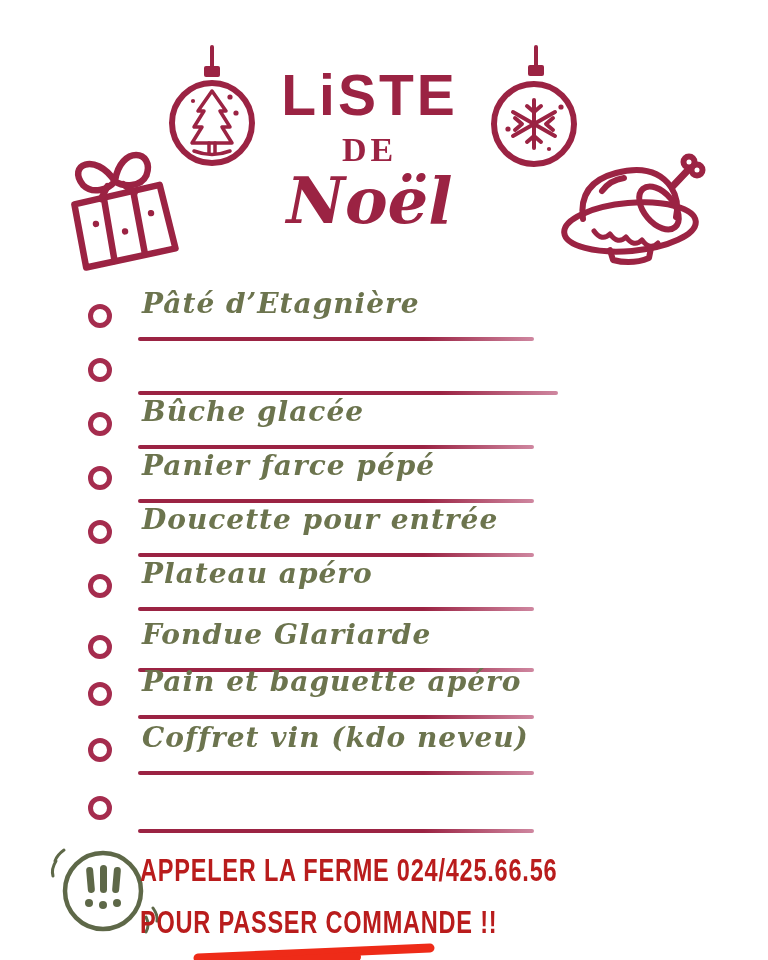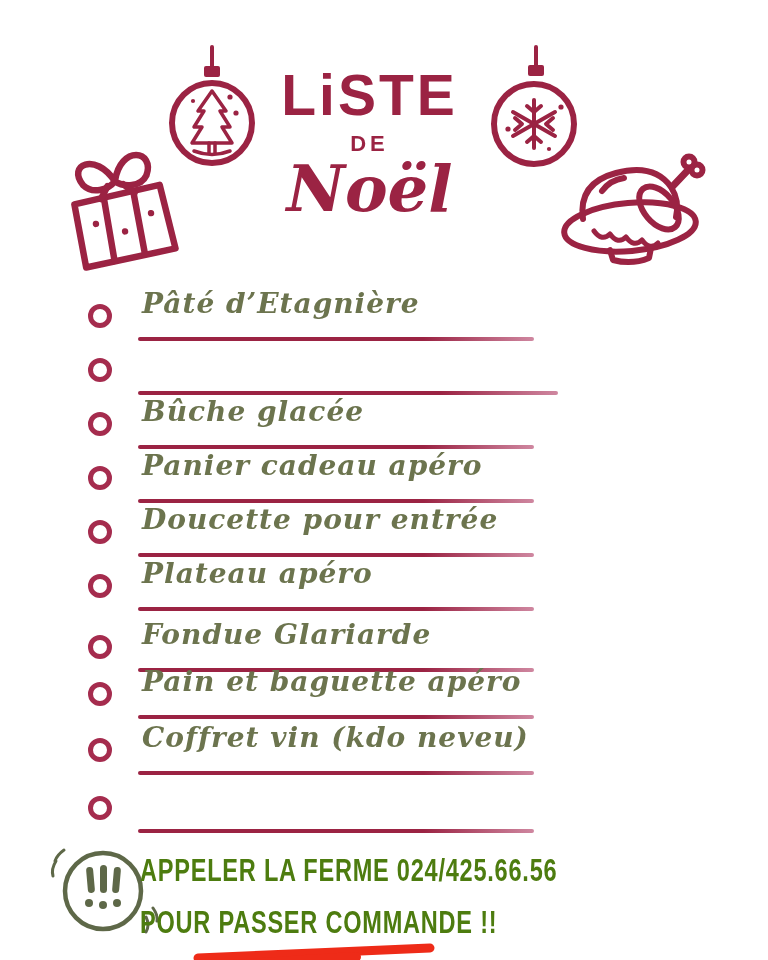--- a/index.html
+++ b/index.html
@@ -14,22 +14,22 @@
   .abs{position:absolute;}
 
   
   .title-block{left:262px;top:24px;width:215px;text-align:center;color:#9b2343;}
   .title-line1{
     font-family:"Liberation Sans", sans-serif;
     font-weight:bold;font-size:57px;letter-spacing:3px;line-height:1.0;
     display:block;
   }
   .title-line2{
-    font-family:Liberation Sans, sans-serif;
-    font-weight:bold;font-size:22px;letter-spacing:4px;line-height:1.0;
+    font-family:Liberation Serif, serif;
+    font-weight:bold;font-size:34px;letter-spacing:4px;line-height:1.0;
     display:block;margin-top:9px;
   }
   .title-line3{
     font-family:"DejaVu Serif", serif;
     font-style:italic;font-weight:bold;font-size:64px;line-height:1.0;
     display:block;margin-top:2px;
   }
 
   
   .row{left:0;width:768px;height:50px;}
@@ -43,21 +43,21 @@
     font-family:"DejaVu Serif", serif;font-style:italic;
     font-size:28px;color:#6c744e;letter-spacing:1px;white-space:nowrap;font-weight:bold;
   }
   .rule{
     position:absolute;left:138px;top:44px;width:396px;height:4px;border-radius:2px;
     background:linear-gradient(90deg,#9b2343 0%,#9b2343 72%,#cf87a0 100%);
   }
   .row.wide .rule{width:420px;}
 
   
-  .footer-text{left:140px;top:802px;width:480px;color:#4d7c0f;}
+  .footer-text{left:140px;top:802px;width:480px;color:#b91c1c;}
   .footer-line{
     display:block;
     font-family:"Liberation Sans", sans-serif;font-weight:bold;
     font-size:31px;letter-spacing:1px;white-space:nowrap;
     transform:scaleX(0.76);transform-origin:left center;
     line-height:52px;
   }
   svg{display:block;}
 </style>
 </head>
@@ -153,21 +153,21 @@
     <span class="ring"></span>
     <span class="rule"></span>
   </div>
   <div class="abs row" style="top:358px">
     <span class="ring"></span>
     <span class="item-text">Bûche glacée</span>
     <span class="rule"></span>
   </div>
   <div class="abs row" style="top:412px">
     <span class="ring"></span>
-    <span class="item-text">Panier cadeau apéro</span>
+    <span class="item-text">Panier farce pépé</span>
     <span class="rule"></span>
   </div>
   <div class="abs row" style="top:520px">
     <span class="ring"></span>
     <span class="item-text">Plateau apéro</span>
     <span class="rule"></span>
   </div>
   <div class="abs row" style="top:466px">
     <span class="ring"></span>
     <span class="item-text">Doucette pour entrée</span>

